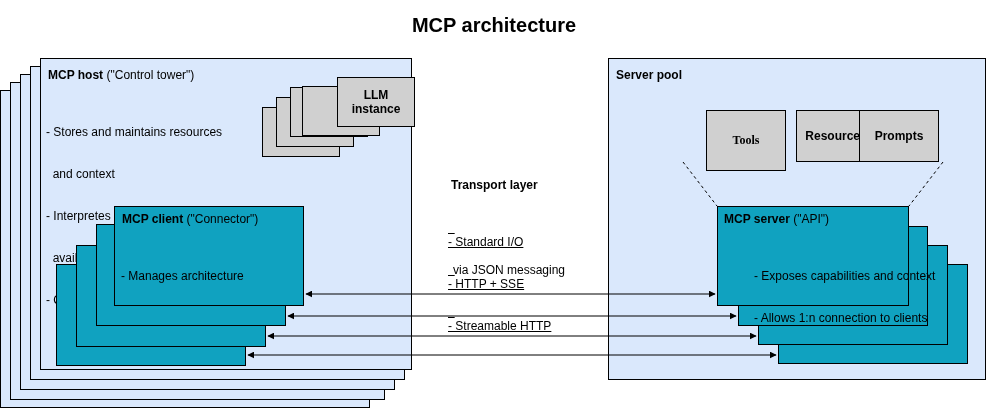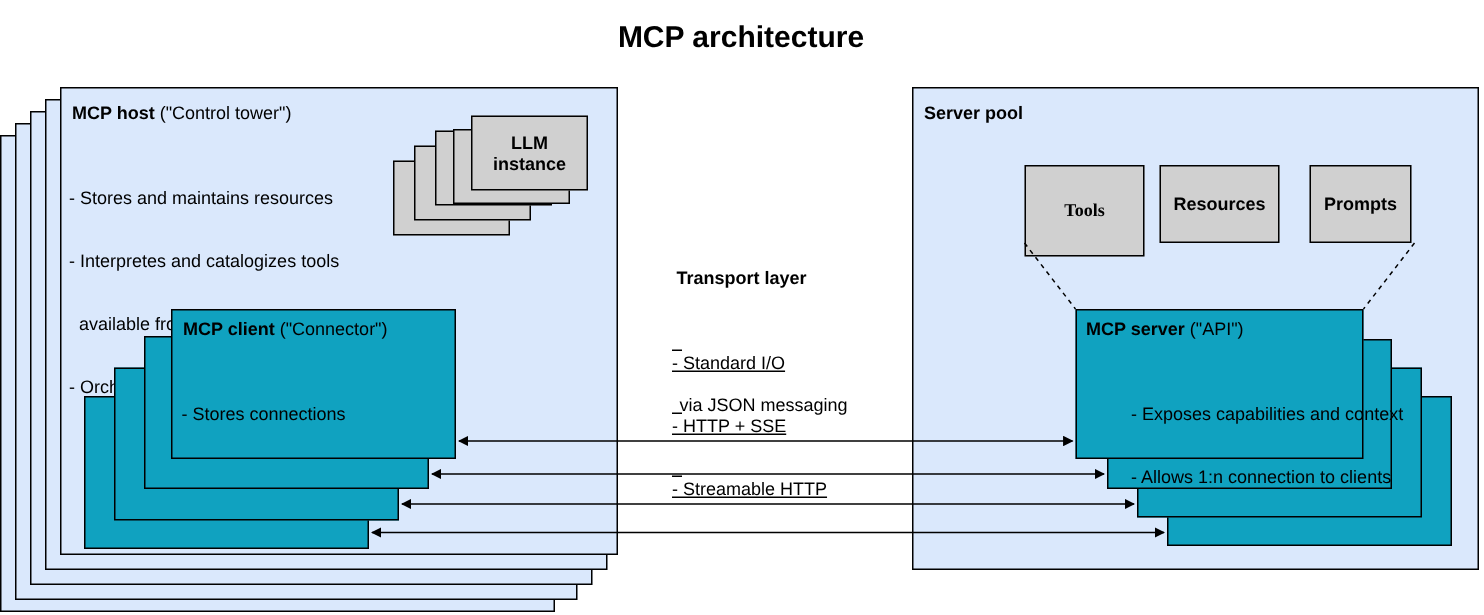--- a/index.html
+++ b/index.html
@@ -4,21 +4,21 @@
 <style>
   html, body { margin: 0; padding: 0; background: #ffffff; }
   body { width: 989px; height: 410px; position: relative; overflow: hidden;
          font-family: "Liberation Sans", sans-serif; color: #000; }
   .abs { position: absolute; box-sizing: border-box; }
   .host-stack { background: #dae8fc; border: 1px solid #000; }
   .client-stack { background: #10a2c0; border: 1px solid #000; }
   .llm-stack { background: #d0d0d0; border: 1px solid #000; }
   .gray-box { background: #d0d0d0; border: 1px solid #000; display: flex;
               align-items: center; justify-content: center; font-weight: bold;
-              font-size: 12px; text-align: left; }
+              font-size: 12px; text-align: left; margin-left: 23px; }
   .title { font-size: 20px; font-weight: bold; text-align: center; }
   .box-title { font-size: 12px; }
   .box-title b { font-weight: bold; }
   .txt { font-size: 12px; line-height: 14px; }
   svg.lines { position: absolute; left: 0; top: 0; }
 </style>
 </head>
 <body>
 
 <div class="abs title" style="left:394px; top:14px; width:200px;">MCP architecture</div>
@@ -27,20 +27,21 @@
 <div class="abs host-stack" style="left:10px; top:82px; width:375px; height:318px;"></div>
 <div class="abs host-stack" style="left:20px; top:74px; width:375px; height:316px;"></div>
 <div class="abs host-stack" style="left:30px; top:66px; width:375px; height:314px;"></div>
 <div class="abs host-stack" style="left:40px; top:58px; width:372px; height:312px;"></div>
 
 <div class="abs box-title" style="left:48px; top:68px;">
   <b>MCP host</b><span> ("Control tower")</span>
 </div>
 <div class="abs txt" style="left:46px; top:97px; white-space:pre;">
   <div>- Stores and maintains resources</div>
+  <div>  and context</div>
   <div>- Interpretes and catalogizes tools</div>
   <div>  available from MCP servers</div>
   <div>- Orchestrates MCP clients' actions</div>
 </div>
 
 <div class="abs llm-stack" style="left:262px; top:107px; width:78px; height:50px;"></div>
 <div class="abs llm-stack" style="left:276px; top:97px; width:78px; height:50px;"></div>
 <div class="abs llm-stack" style="left:290px; top:87px; width:78px; height:50px;"></div>
 <div class="abs llm-stack" style="left:302px; top:86px; width:78px; height:50px;"></div>
 <div class="abs gray-box" style="left:314px; top:77px; width:78px; height:50px; flex-direction:column; line-height:14px;">
@@ -49,37 +50,37 @@
 </div>
 
 <div class="abs client-stack" style="left:56px; top:264px; width:190px; height:102px;"></div>
 <div class="abs client-stack" style="left:76px; top:245px; width:190px; height:102px;"></div>
 <div class="abs client-stack" style="left:96px; top:224px; width:190px; height:102px;"></div>
 <div class="abs client-stack" style="left:114px; top:206px; width:190px; height:100px;"></div>
 <div class="abs box-title" style="left:122px; top:212px;">
   <b>MCP client</b><span> ("Connector")</span>
 </div>
 <div class="abs txt" style="left:121px; top:241px; white-space:pre;">
-  <div>- Stores connections</div>
+  <div>- Manages architecture</div>
 </div>
 
 <div class="abs" style="left:451px; top:178px; font-size:12px; font-weight:bold;">Transport layer</div>
 <div class="abs txt" style="left:448px; top:207px; white-space:pre;text-decoration:underline;">
   <div>- Standard I/O</div>
   <div>- HTTP + SSE</div>
   <div>- Streamable HTTP</div>
 </div>
 <div class="abs" style="left:453px; top:263px; font-size:12px;">via JSON messaging</div>
 
 <div class="abs host-stack" style="left:608px; top:58px; width:378px; height:322px;"></div>
 <div class="abs box-title" style="left:616px; top:68px; font-weight:bold;">Server pool</div>
 
 <div class="abs gray-box" style="left:683px; top:110px; width:80px; height:61px;font-family:Liberation Serif, serif;">Tools</div>
 <div class="abs gray-box" style="left:773px; top:110px; width:80px; height:52px;">Resources</div>
-<div class="abs gray-box" style="left:873px; top:110px; width:68px; height:52px;">Prompts</div>
+<div class="abs gray-box" style="left:836px; top:110px; width:80px; height:52px;">Prompts</div>
 
 <div class="abs client-stack" style="left:778px; top:264px; width:190px; height:100px;"></div>
 <div class="abs client-stack" style="left:758px; top:245px; width:190px; height:100px;"></div>
 <div class="abs client-stack" style="left:738px; top:226px; width:190px; height:100px;"></div>
 <div class="abs client-stack" style="left:717px; top:206px; width:192px; height:100px;"></div>
 <div class="abs box-title" style="left:724px; top:212px;">
   <b>MCP server</b><span> ("API")</span>
 </div>
 <div class="abs txt" style="left:722px; top:241px; white-space:pre;margin-left:32px;">
   <div>- Exposes capabilities and context</div>

